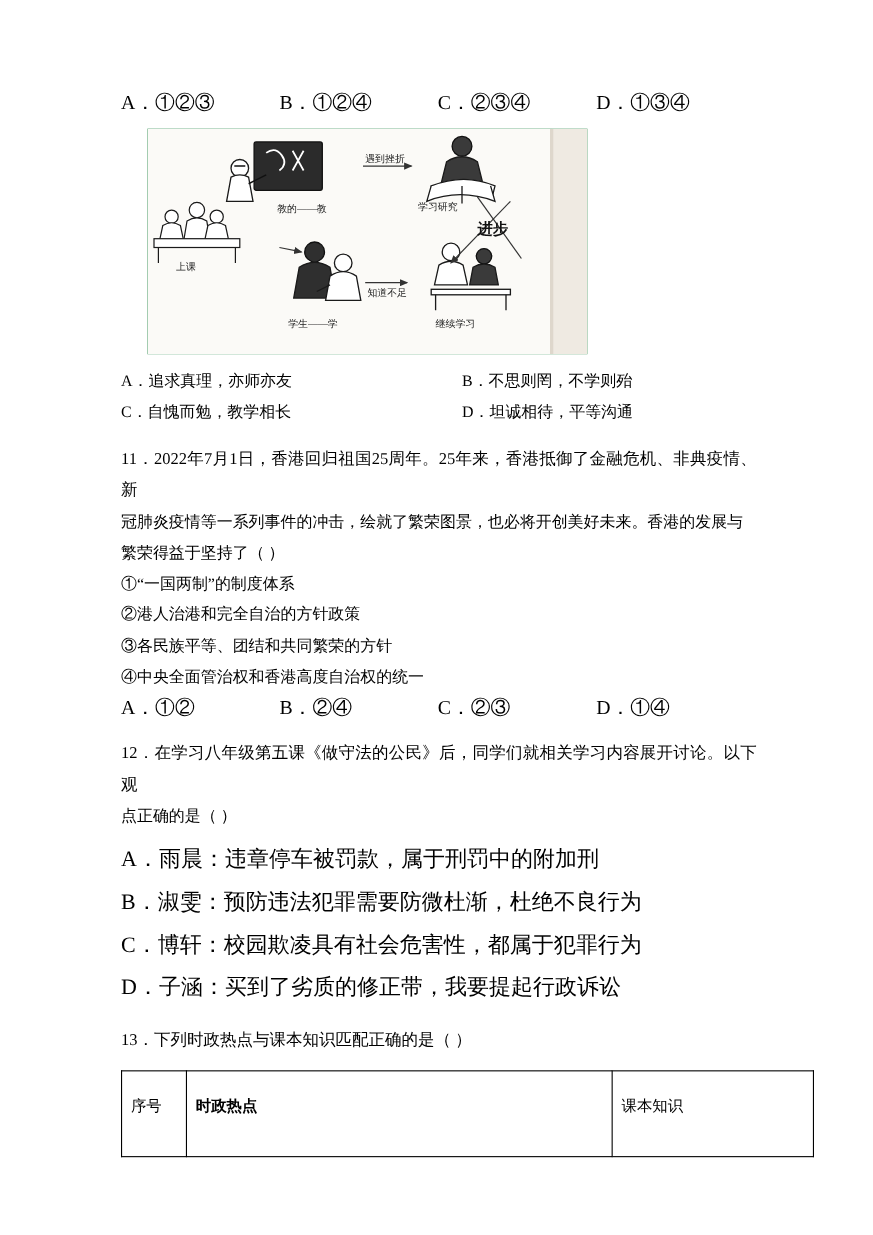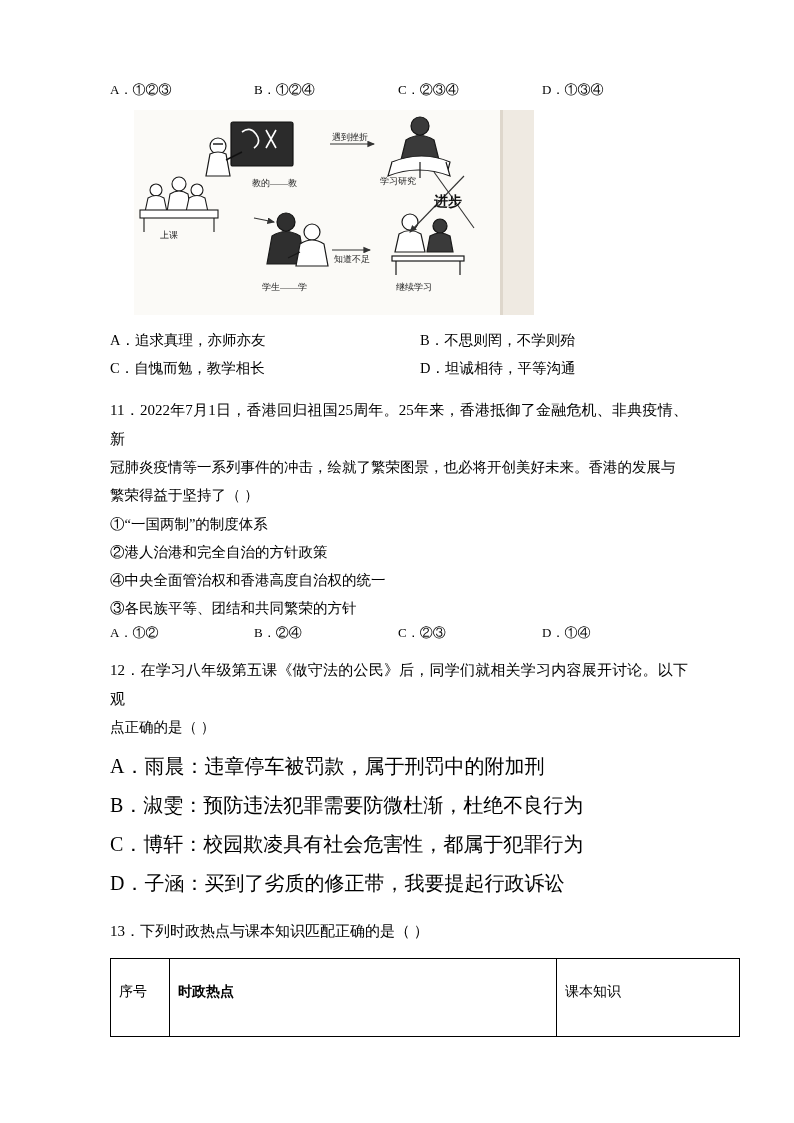--- a/index.html
+++ b/index.html
@@ -23,21 +23,21 @@
     padding: 0;
   }
   .content {
     position: absolute;
     left: 110px;
     top: 80px;
     width: 578px;
   }
   .opt-row {
     display: flex;
-    font-size: 13px;
+    font-size: 18px;
     line-height: 1.5;
     margin-bottom: 4px;
   }
   .opt-row .o {
     width: 144px;
     white-space: nowrap;
   }
   .q {
     font-size: 15px;
     line-height: 1.9;
@@ -197,22 +197,22 @@
     <div class="two-col">
       <span class="c1">C．自愧而勉，教学相长</span>
       <span class="c2">D．坦诚相待，平等沟通</span>
     </div>
 
     <div class="q">11．2022年7月1日，香港回归祖国25周年。25年来，香港抵御了金融危机、非典疫情、新</div>
     <div class="sub">冠肺炎疫情等一系列事件的冲击，绘就了繁荣图景，也必将开创美好未来。香港的发展与</div>
     <div class="sub">繁荣得益于坚持了（      ）</div>
     <div class="sub">①“一国两制”的制度体系</div>
     <div class="sub">②港人治港和完全自治的方针政策</div>
+    <div class="sub">③各民族平等、团结和共同繁荣的方针</div>
     <div class="sub">④中央全面管治权和香港高度自治权的统一</div>
-    <div class="sub">③各民族平等、团结和共同繁荣的方针</div>
     <div class="opt-row">
       <span class="o">A．①②</span>
       <span class="o">B．②④</span>
       <span class="o">C．②③</span>
       <span class="o">D．①④</span>
     </div>
 
     <div class="q">12．在学习八年级第五课《做守法的公民》后，同学们就相关学习内容展开讨论。以下观</div>
     <div class="sub">点正确的是（      ）</div>
     <div class="choice-line" style="margin-top:6px">A．雨晨：违章停车被罚款，属于刑罚中的附加刑</div>

